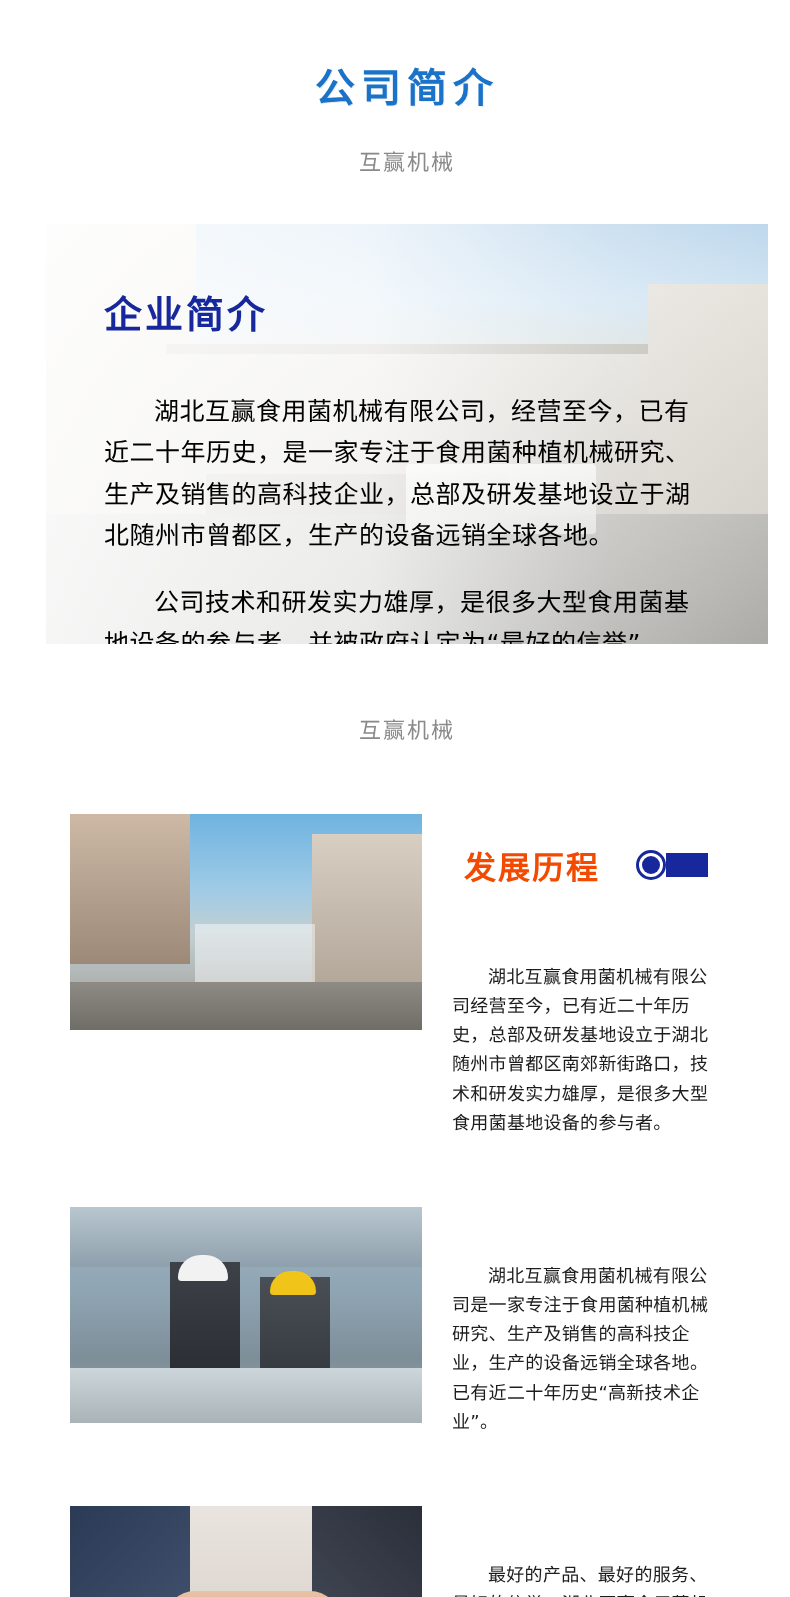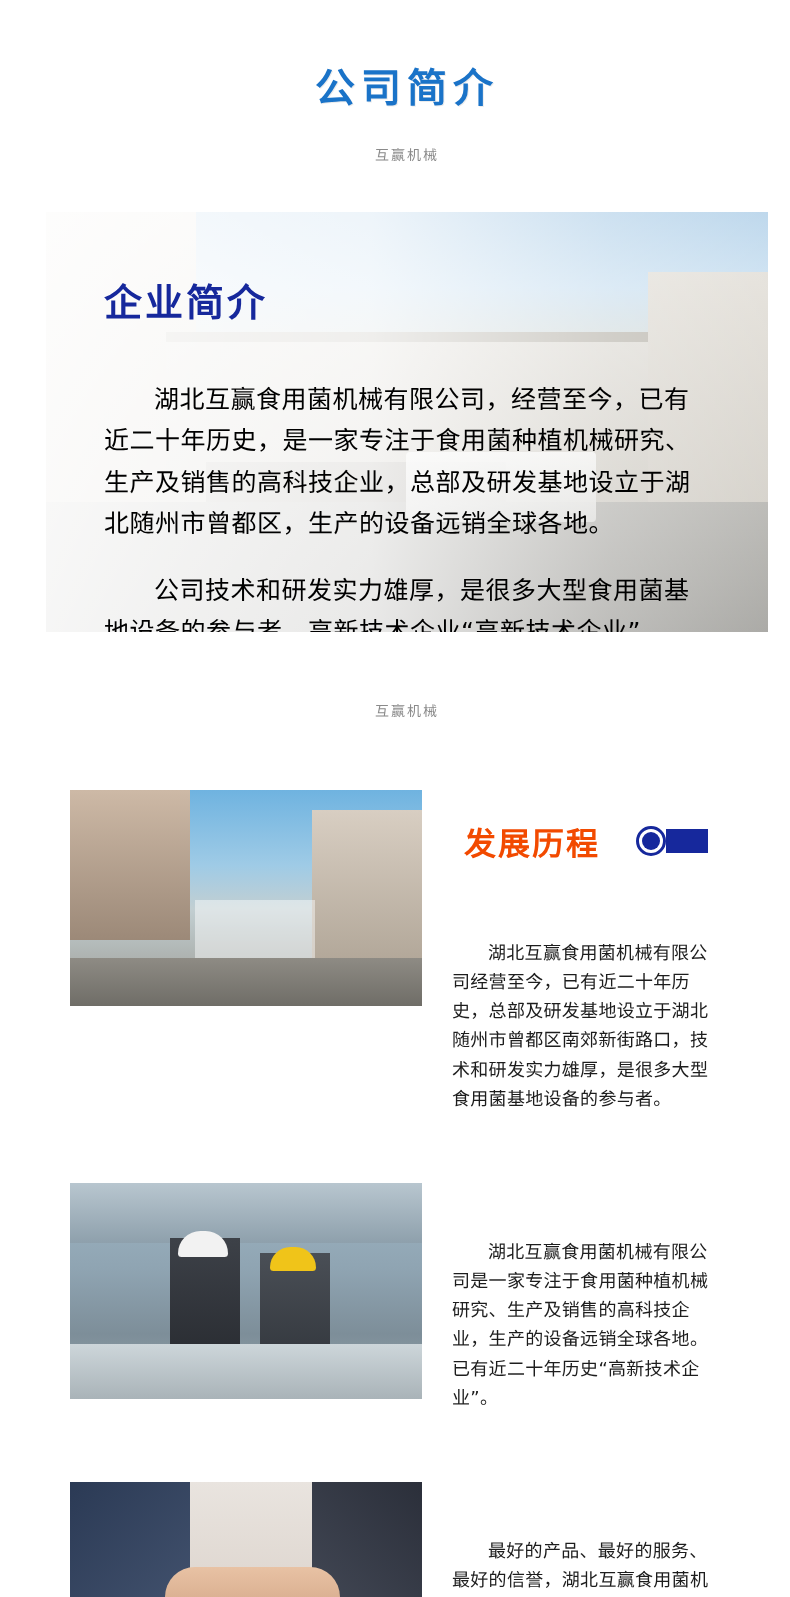--- a/index.html
+++ b/index.html
@@ -14,21 +14,21 @@
   .section-head { text-align: center; }
   .section-head .title {
     font-size: 40px;
     font-weight: bold;
     color: #1a73c8;
     letter-spacing: 6px;
     line-height: 1.1;
     text-shadow: 1px 1px 0 rgba(0,0,0,0.08);
   }
   .section-head .subtitle {
-    font-size: 14px;
+    font-size: 22px;
     color: #8a8a8a;
     letter-spacing: 2px;
     margin-top: 10px;
   }
   #head-company { padding-top: 30px; }
   #head-about { padding-top: 46px; }
 
   
   .hero {
     margin: 24px 22px 0 22px;
@@ -155,21 +155,21 @@
     <div class="bld-left"></div>
     <div class="bld-main"></div>
     <div class="bld-right"></div>
     <div class="ground"></div>
     <div class="truck"></div>
   </div>
   <div class="veil"></div>
   <div class="inner">
     <h2>企业简介</h2>
     <p>湖北互赢食用菌机械有限公司，经营至今，已有近二十年历史，是一家专注于食用菌种植机械研究、生产及销售的高科技企业，总部及研发基地设立于湖北随州市曾都区，生产的设备远销全球各地。</p>
-    <p>公司技术和研发实力雄厚，是很多大型食用菌基地设备的参与者，高新技术企业“高新技术企业”。</p>
+    <p>公司技术和研发实力雄厚，是很多大型食用菌基地设备的参与者，并被政府认定为“最好的信誉”。</p>
   </div>
 </div>
 
 <div class="section-head" id="head-about">
   <div class="subtitle">互赢机械</div>
 </div>
 
 <div class="rows">
 
   <div class="about-row">

